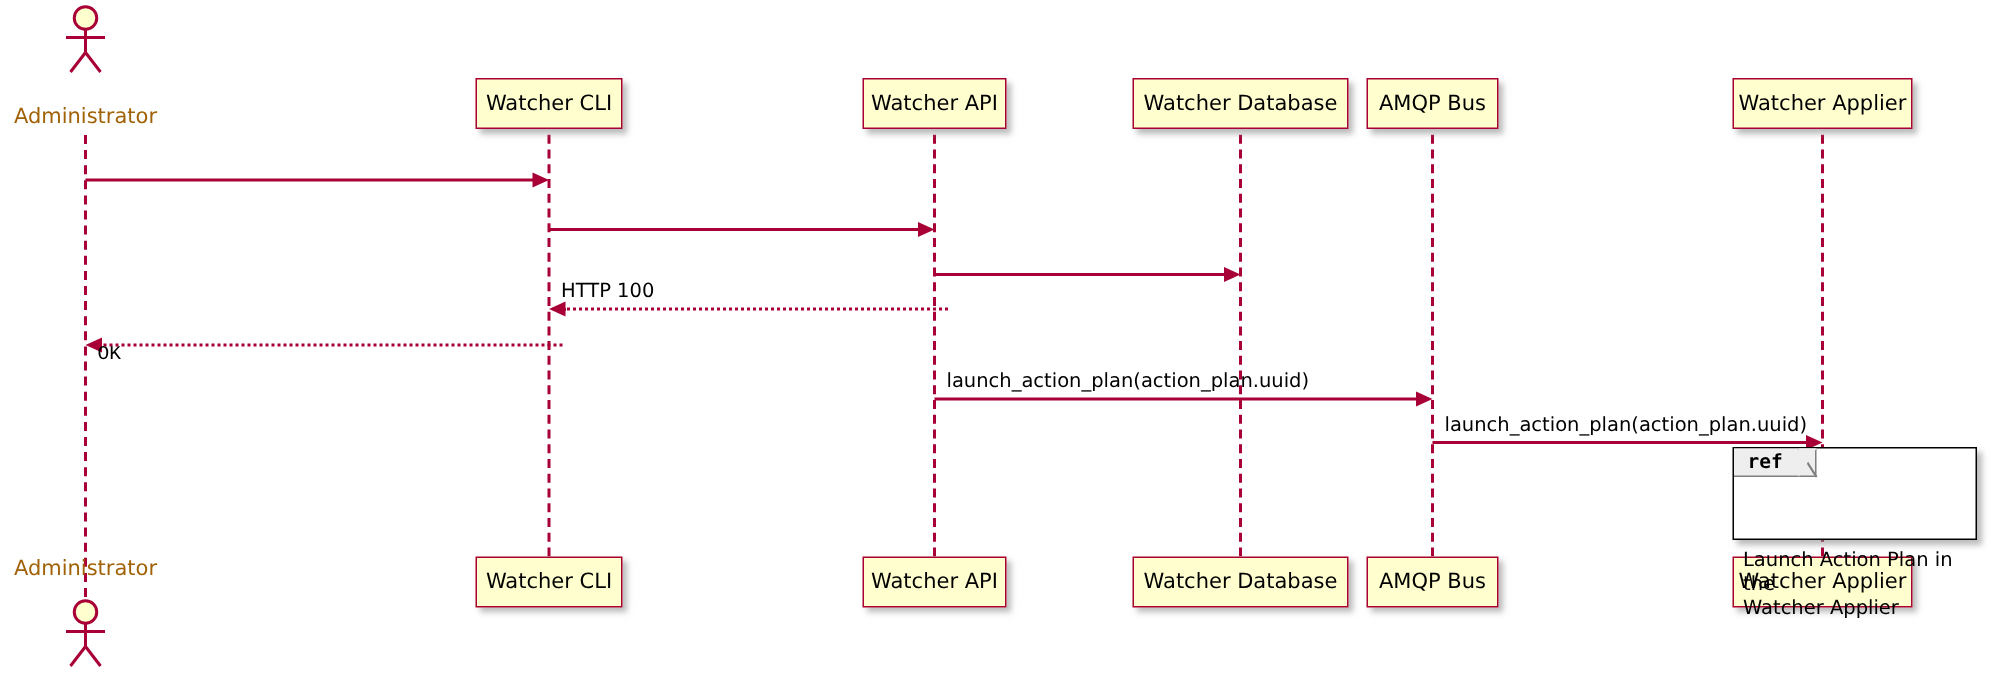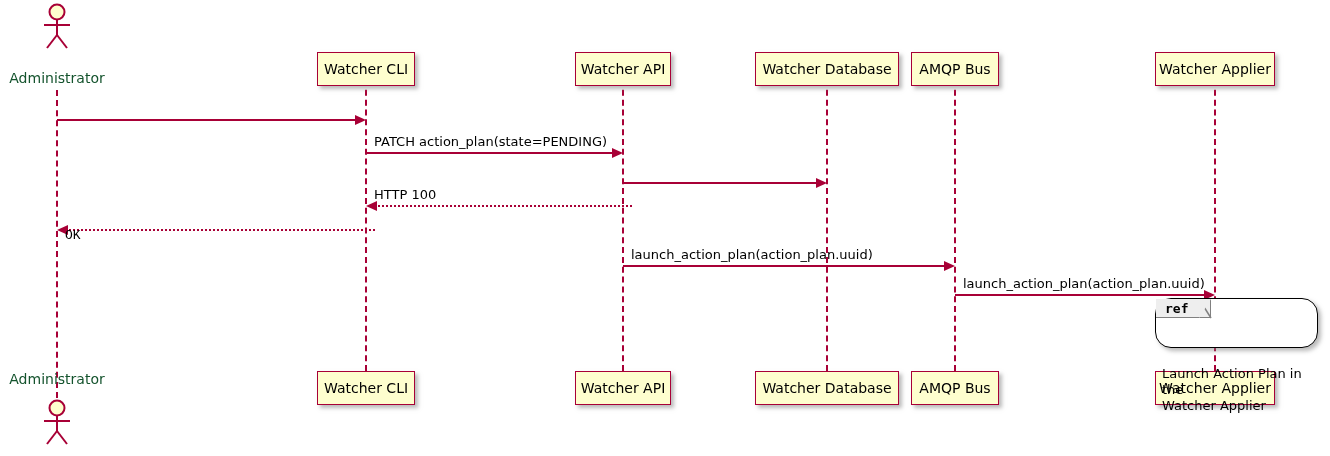--- a/index.html
+++ b/index.html
@@ -46,21 +46,21 @@
   }
 
   
   .actor-wrap {
     position: absolute;
     z-index: 4;
   }
   .actor-label {
     position: absolute;
     font-size: 14px;
-    color: #14532d;
+    color: #a16207;
     white-space: nowrap;
     z-index: 4;
   }
 
   
   .msg-line {
     position: absolute;
     height: 0;
     border-top: 2px solid #A80036;
     z-index: 3;
@@ -194,36 +194,35 @@
     <div class="participant" style="left: 1155px; top: 52px; width: 120px;">
       <span>Watcher Applier</span>
     </div>
     <div class="participant" style="left: 1155px; top: 371px; width: 120px;">
       <span>Watcher Applier</span>
     </div>
     <div class="msg-line" style="left: 57px; top: 119px; width: 300px;"></div>
     <div class="arrow-head right" style="left: 355px; top: 115px;"></div>
     <div class="msg-line" style="left: 366px; top: 152px; width: 248px;"></div>
     <div class="arrow-head right" style="left: 612px; top: 148px;"></div>
-    <div class="msg-label" style="left: 374px; top: 134px;">PATCH action_plan(state=PENDING)</div>
     <div class="msg-line" style="left: 623px; top: 182px; width: 195px;"></div>
     <div class="arrow-head right" style="left: 816px; top: 178px;"></div>
     <div class="msg-line dotted" style="left: 375px; top: 205px; width: 257px;"></div>
     <div class="arrow-head left" style="left: 366px; top: 201px;"></div>
     <div class="msg-label" style="left: 374px; top: 187px;">HTTP 100</div>
     <div class="msg-line dotted" style="left: 66px; top: 229px; width: 309px;"></div>
     <div class="arrow-head left" style="left: 57px; top: 225px;"></div>
     <div class="msg-label" style="left: 65px; top: 228px; font-family: Liberation Mono, monospace;">OK</div>
     <div class="msg-line" style="left: 623px; top: 265px; width: 323px;"></div>
     <div class="arrow-head right" style="left: 944px; top: 261px;"></div>
     <div class="msg-label" style="left: 631px; top: 247px;">launch_action_plan(action_plan.uuid)</div>
     <div class="msg-line" style="left: 955px; top: 294px; width: 251px;"></div>
     <div class="arrow-head right" style="left: 1204px; top: 290px;"></div>
     <div class="msg-label" style="left: 963px; top: 276px;">launch_action_plan(action_plan.uuid)</div>
-    <div class="ref-box" style="left: 1155px; top: 298px; width: 163px; height: 50px; border-radius: 16px;">
+    <div class="ref-box" style="left: 1155px; top: 298px; width: 163px; height: 62px;">
       <div class="ref-tab">ref</div>
       <div class="ref-tab-fold" style="left: 43px; border-left-color: rgb(238, 238, 238);"></div>
       <div class="ref-text" style="left: 6px; top: 22px; width: 153px;">Launch Action Plan in the
 Watcher Applier</div>
       <svg width="14" height="20" style="position: absolute; left: 43px; top: 0px;">
         <line x1="0" y1="0" x2="12" y2="19" stroke="#808080" stroke-width="1.5"></line>
       </svg>
     </div>
   </div>
 

